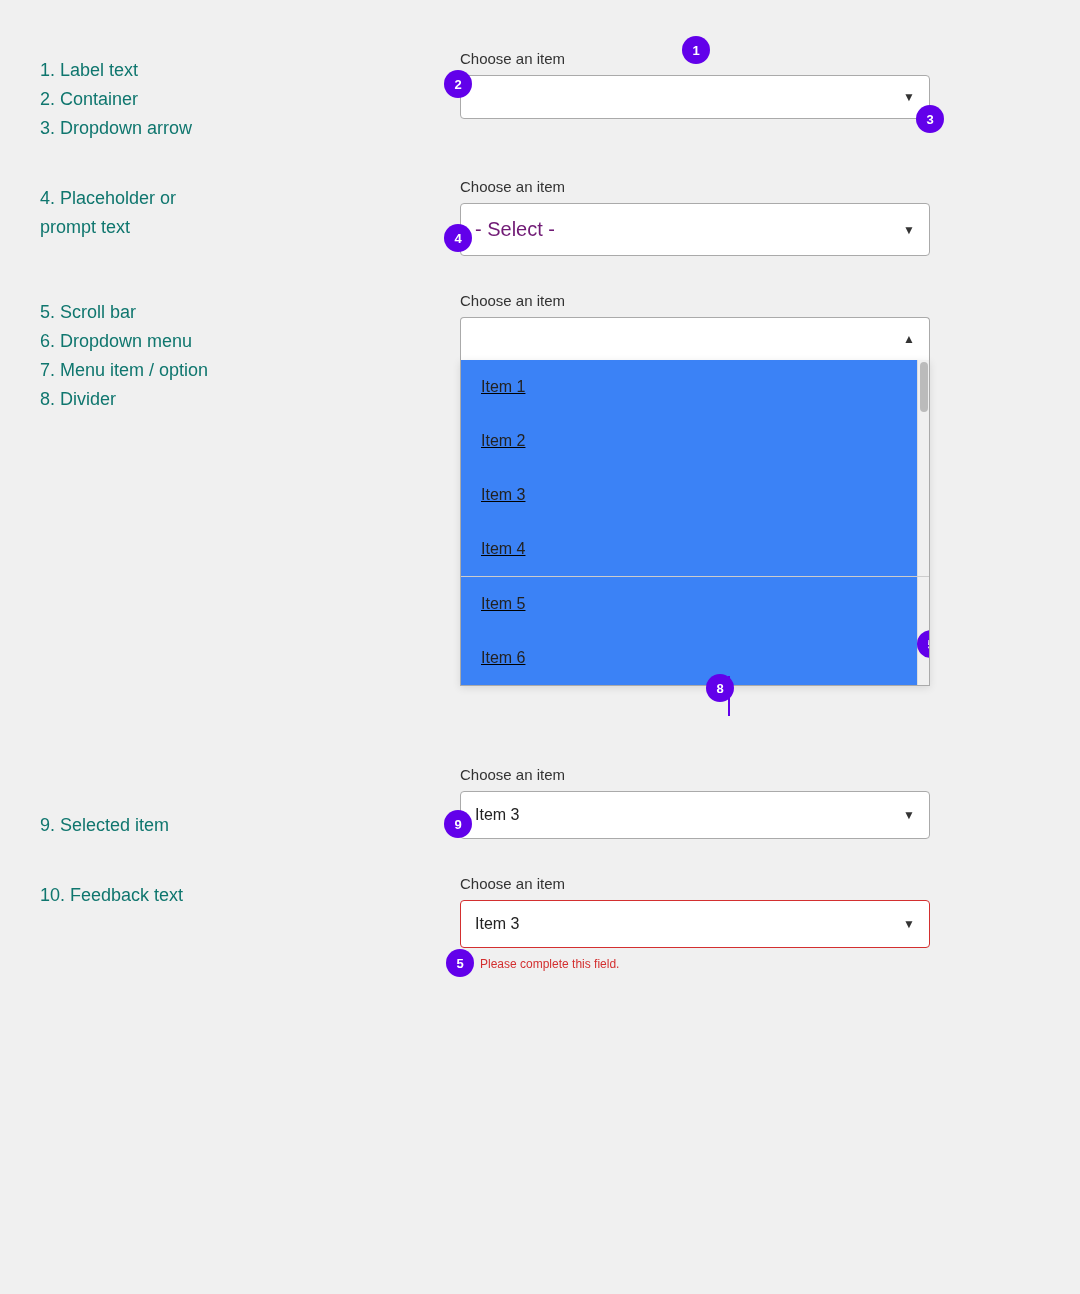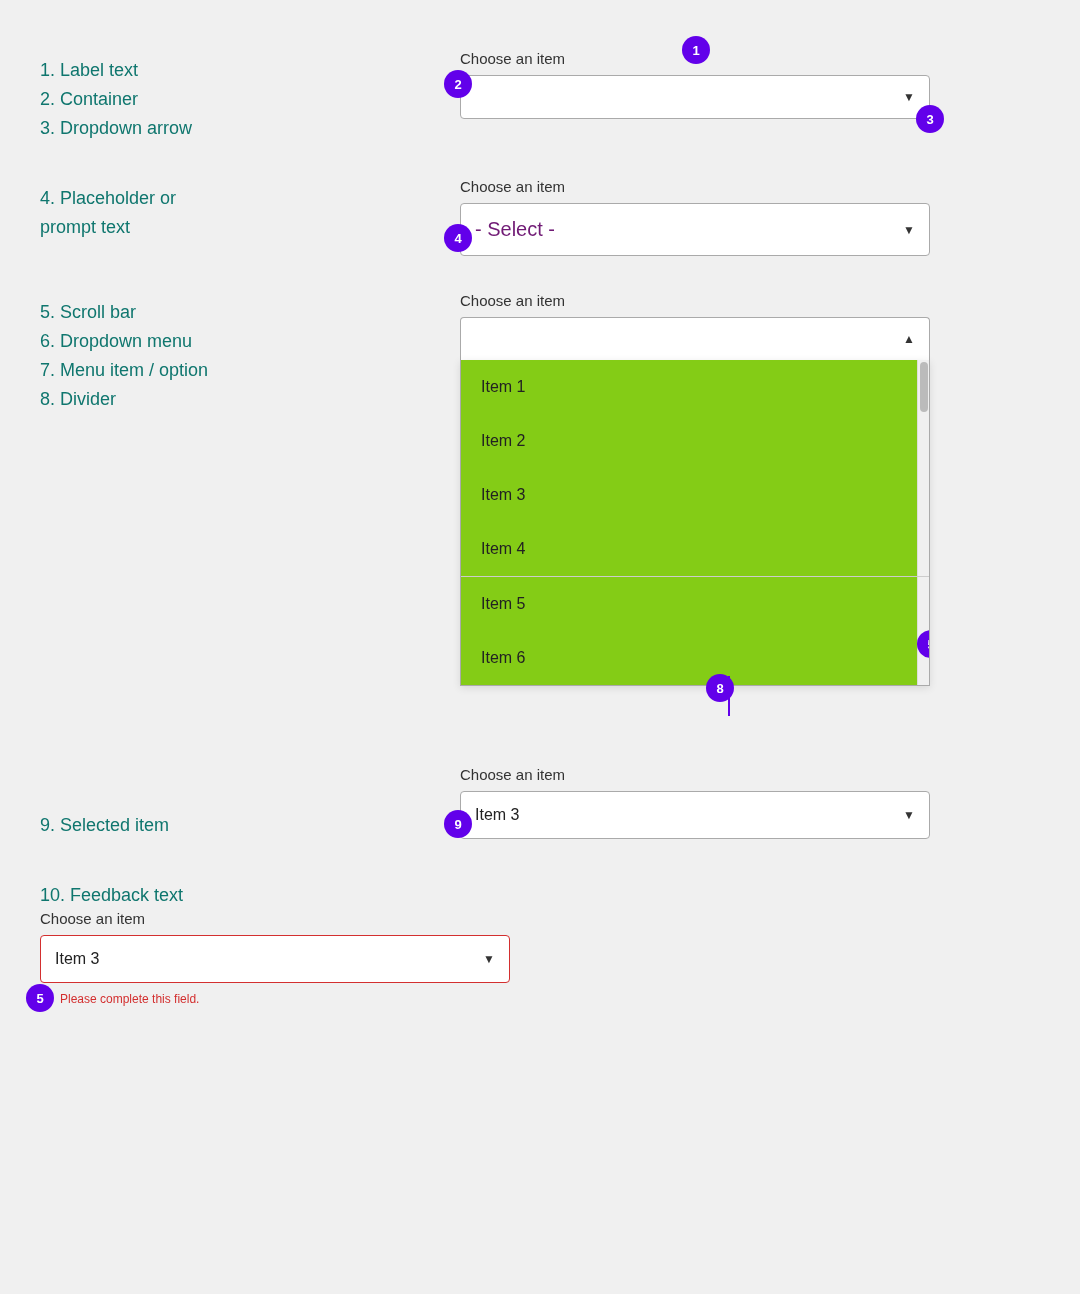--- a/index.html
+++ b/index.html
@@ -187,22 +187,23 @@
       justify-content: space-between;
       padding: 14px 14px;
       cursor: pointer;
       font-size: 16px;
     }
 
     .open-menu {
       width: 100%;
       border: 1.5px solid #aaa;
       border-top: none;
-      background: #84cc16;
+      background: #3b82f6;
       box-shadow: 0 2px 8px rgba(0,0,0,0.10);
+      text-decoration: underline;
     }
 
     .open-menu .menu-item {
       padding: 18px 20px;
       font-size: 16px;
       color: #222;
     }
   </style>
 </head>
 <body>
@@ -315,21 +316,21 @@
 
         <div class="badge badge-9">9</div>
         <div class="dropdown-box">
           <span class="dropdown-value">Item 3</span>
           <span class="dropdown-arrow">▼</span>
         </div>
       </div>
     </div>
   </div>
 
-  <div class="section" style="margin-bottom: 20px; flex-direction: column;">
+  <div class="section" style="margin-bottom: 20px;">
     <div class="left-panel">
       <ul class="label-list">
         <li>10. Feedback text</li>
       </ul>
     </div>
     <div class="right-panel">
       <div class="dropdown-wrapper">
         <span class="dropdown-label">Choose an item</span>
         <div class="dropdown-box error">
           <span class="dropdown-value">Item 3</span>

